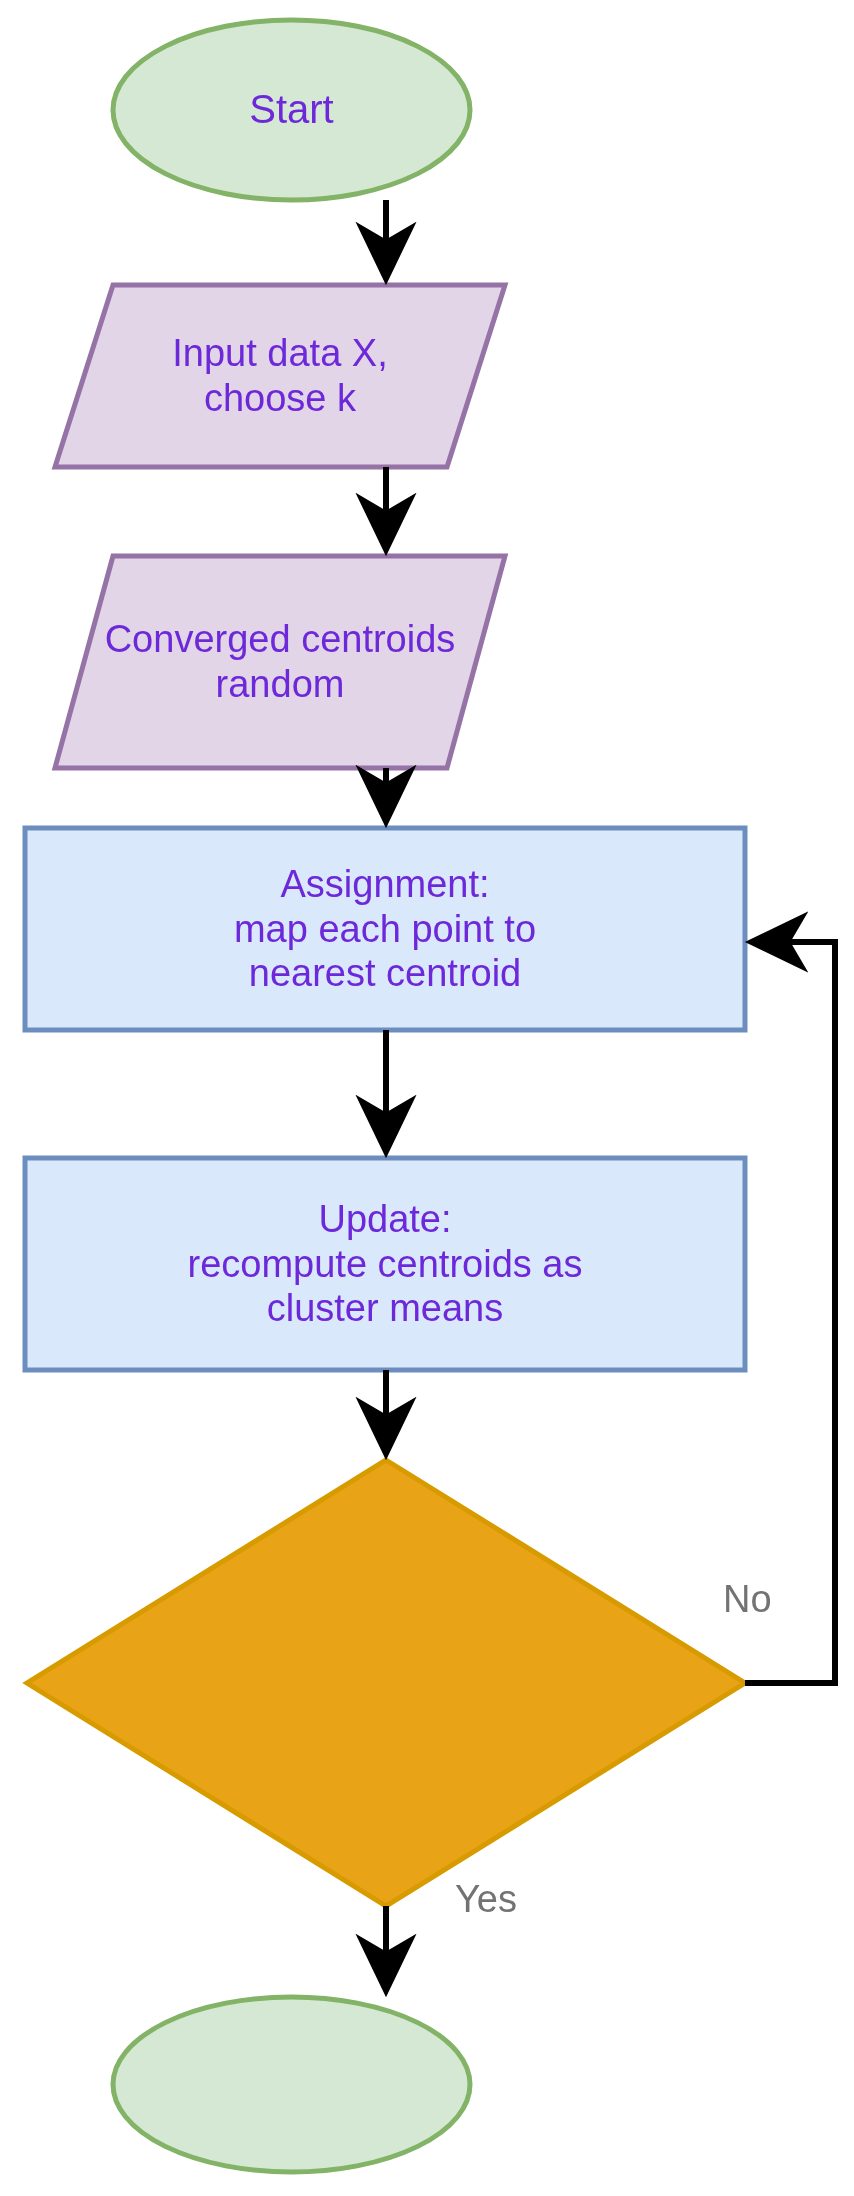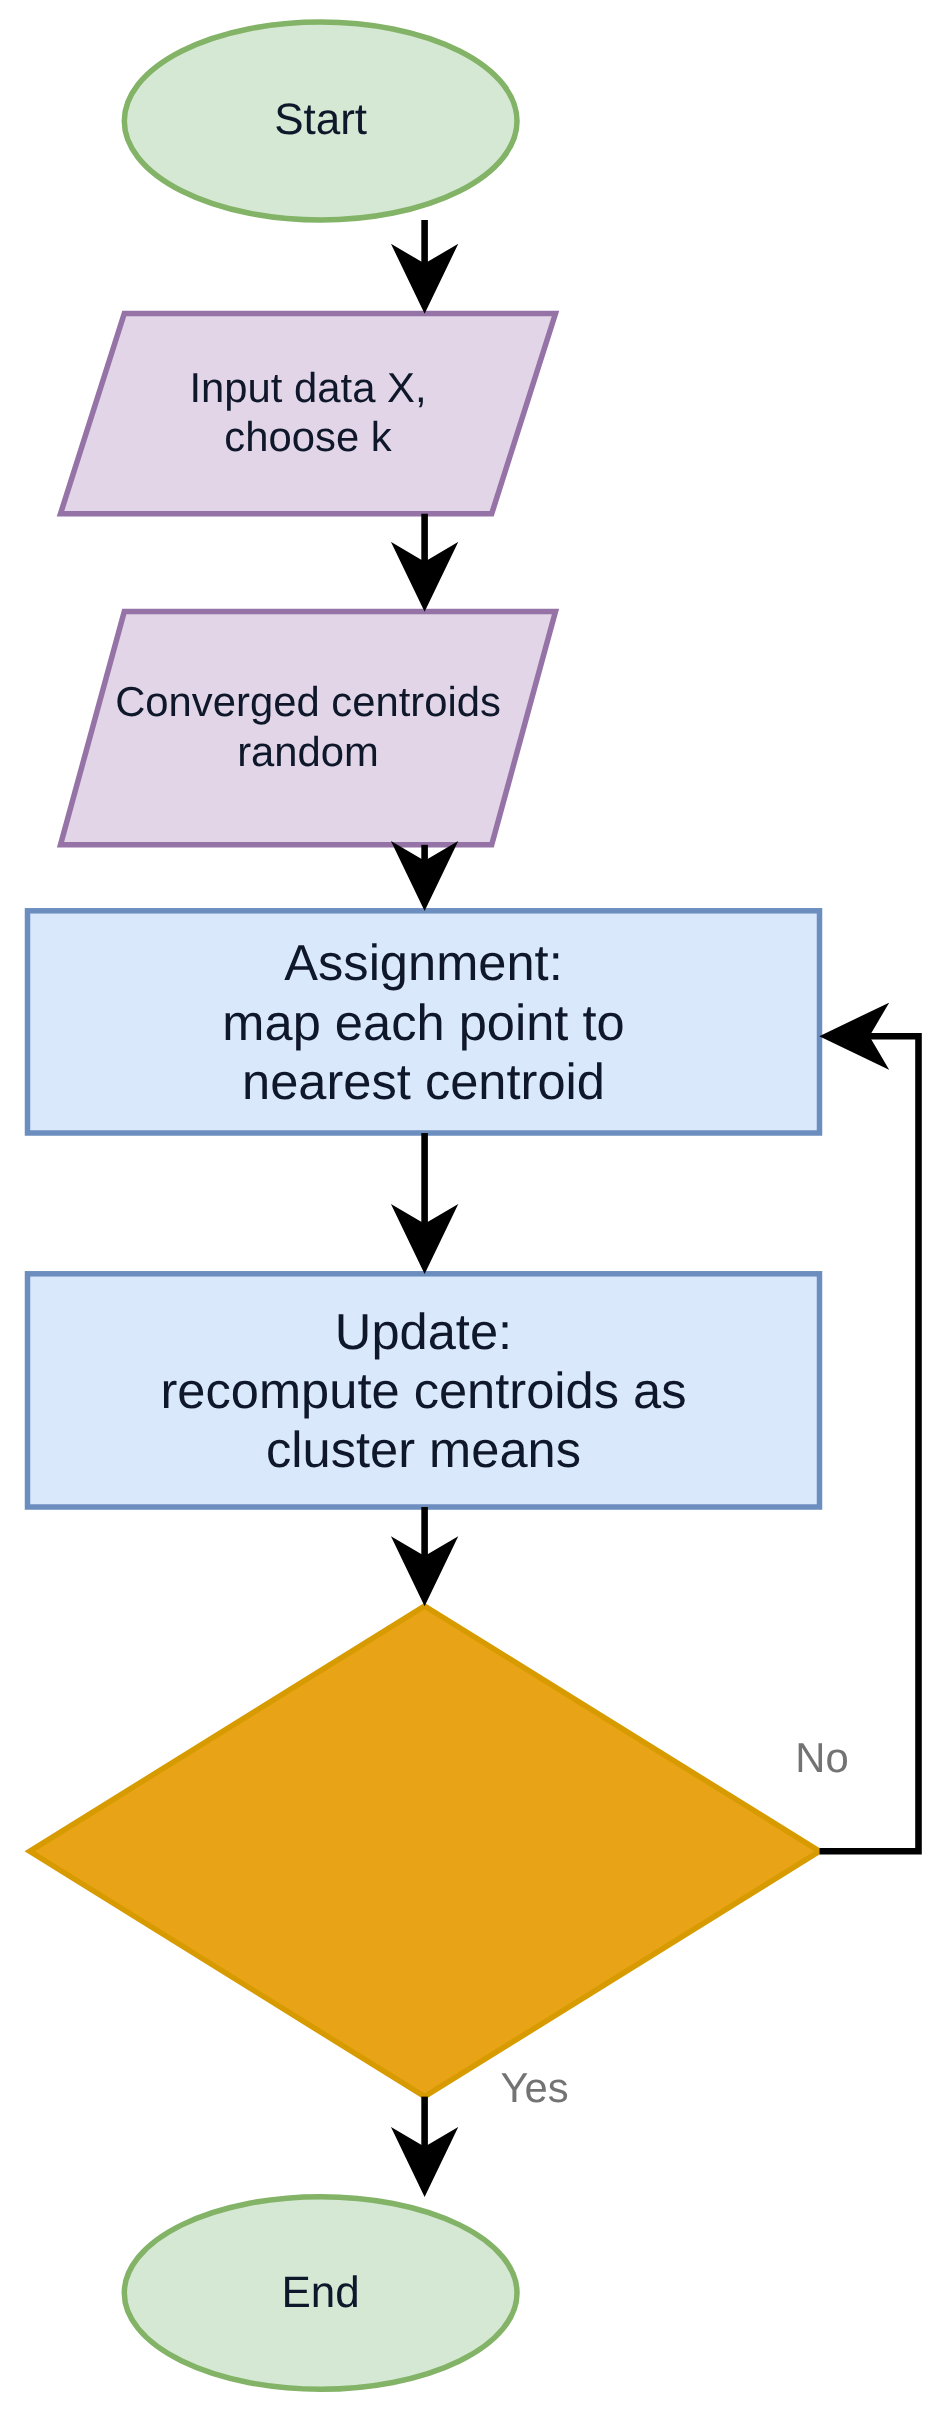--- a/index.html
+++ b/index.html
@@ -24,29 +24,29 @@
     top: 0;
     width: 854px;
     height: 2196px;
   }
   .node-label {
     position: absolute;
     display: flex;
     align-items: center;
     justify-content: center;
     text-align: center;
-    color: #0f172a;
+    color: #6d28d9;
     line-height: 1.18;
     white-space: pre-line;
     pointer-events: none;
     font-family: "Liberation Sans", sans-serif;
   }
   .lbl-terminal { font-size: 40px; }
   .lbl-io       { font-size: 38px; }
-  .lbl-process  { font-size: 46px; }
+  .lbl-process  { font-size: 38px; }
   .lbl-decision { font-size: 38px; }
   .edge-label {
     position: absolute;
     color: #737373;
     font-size: 38px;
     font-family: "Liberation Sans", sans-serif;
     white-space: nowrap;
     pointer-events: none;
   }
   
@@ -106,21 +106,20 @@
 
   <div class="node-label lbl-process" style="left:25px; top:828px; width:720px; height:202px;">Assignment:
 map each point to
 nearest centroid</div>
 
   <div class="node-label lbl-process" style="left:25px; top:1158px; width:720px; height:212px;">Update:
 recompute centroids as
 cluster means</div>
 
 
-  <div class="node-label lbl-terminal" style="left:113px; top:1997px; width:357px; height:175px;">End</div>
 
   <div class="edge-label" style="left:723px; top:1578px;">No</div>
 
   <div class="edge-label" style="left:455px; top:1878px;">Yes</div>
 
   <div class="node-hit" style="left:113px; top:20px; width:357px; height:180px; border-radius:50%;"></div>
   <div class="node-hit" style="left:55px; top:285px; width:450px; height:182px;"></div>
   <div class="node-hit" style="left:55px; top:556px; width:450px; height:212px;"></div>
   <div class="node-hit" style="left:25px; top:828px; width:720px; height:202px;"></div>
   <div class="node-hit" style="left:25px; top:1158px; width:720px; height:212px;"></div>

